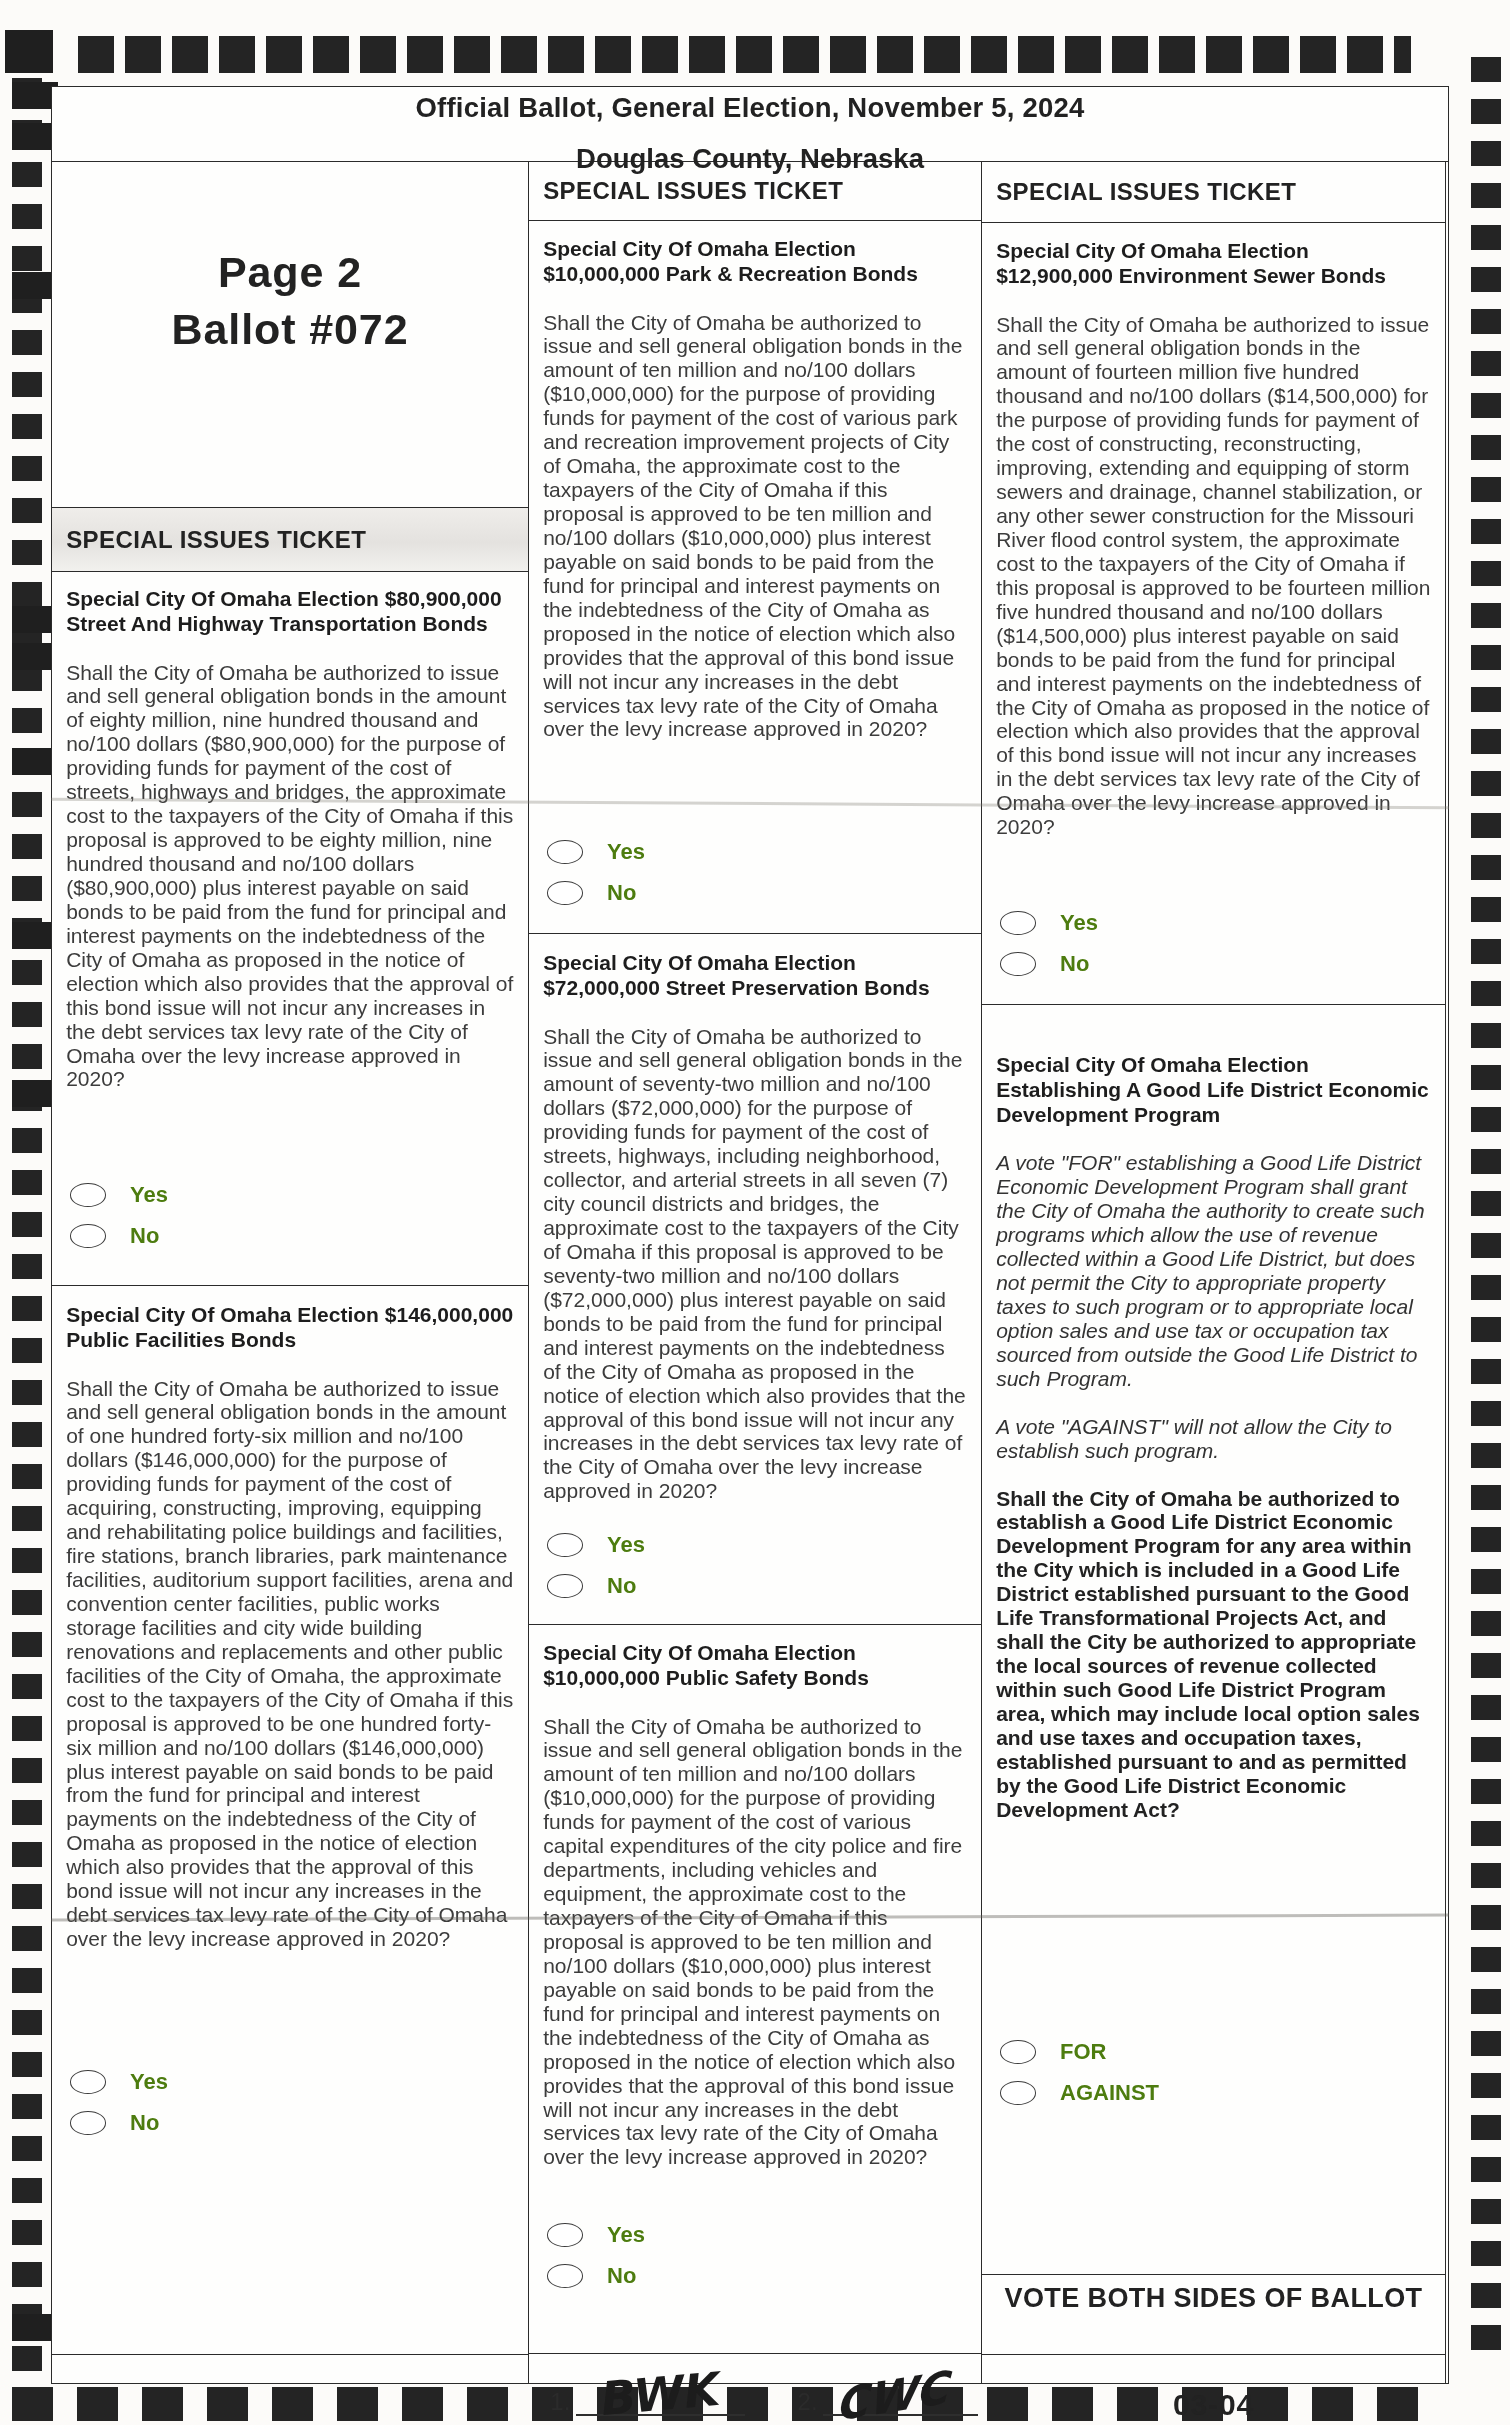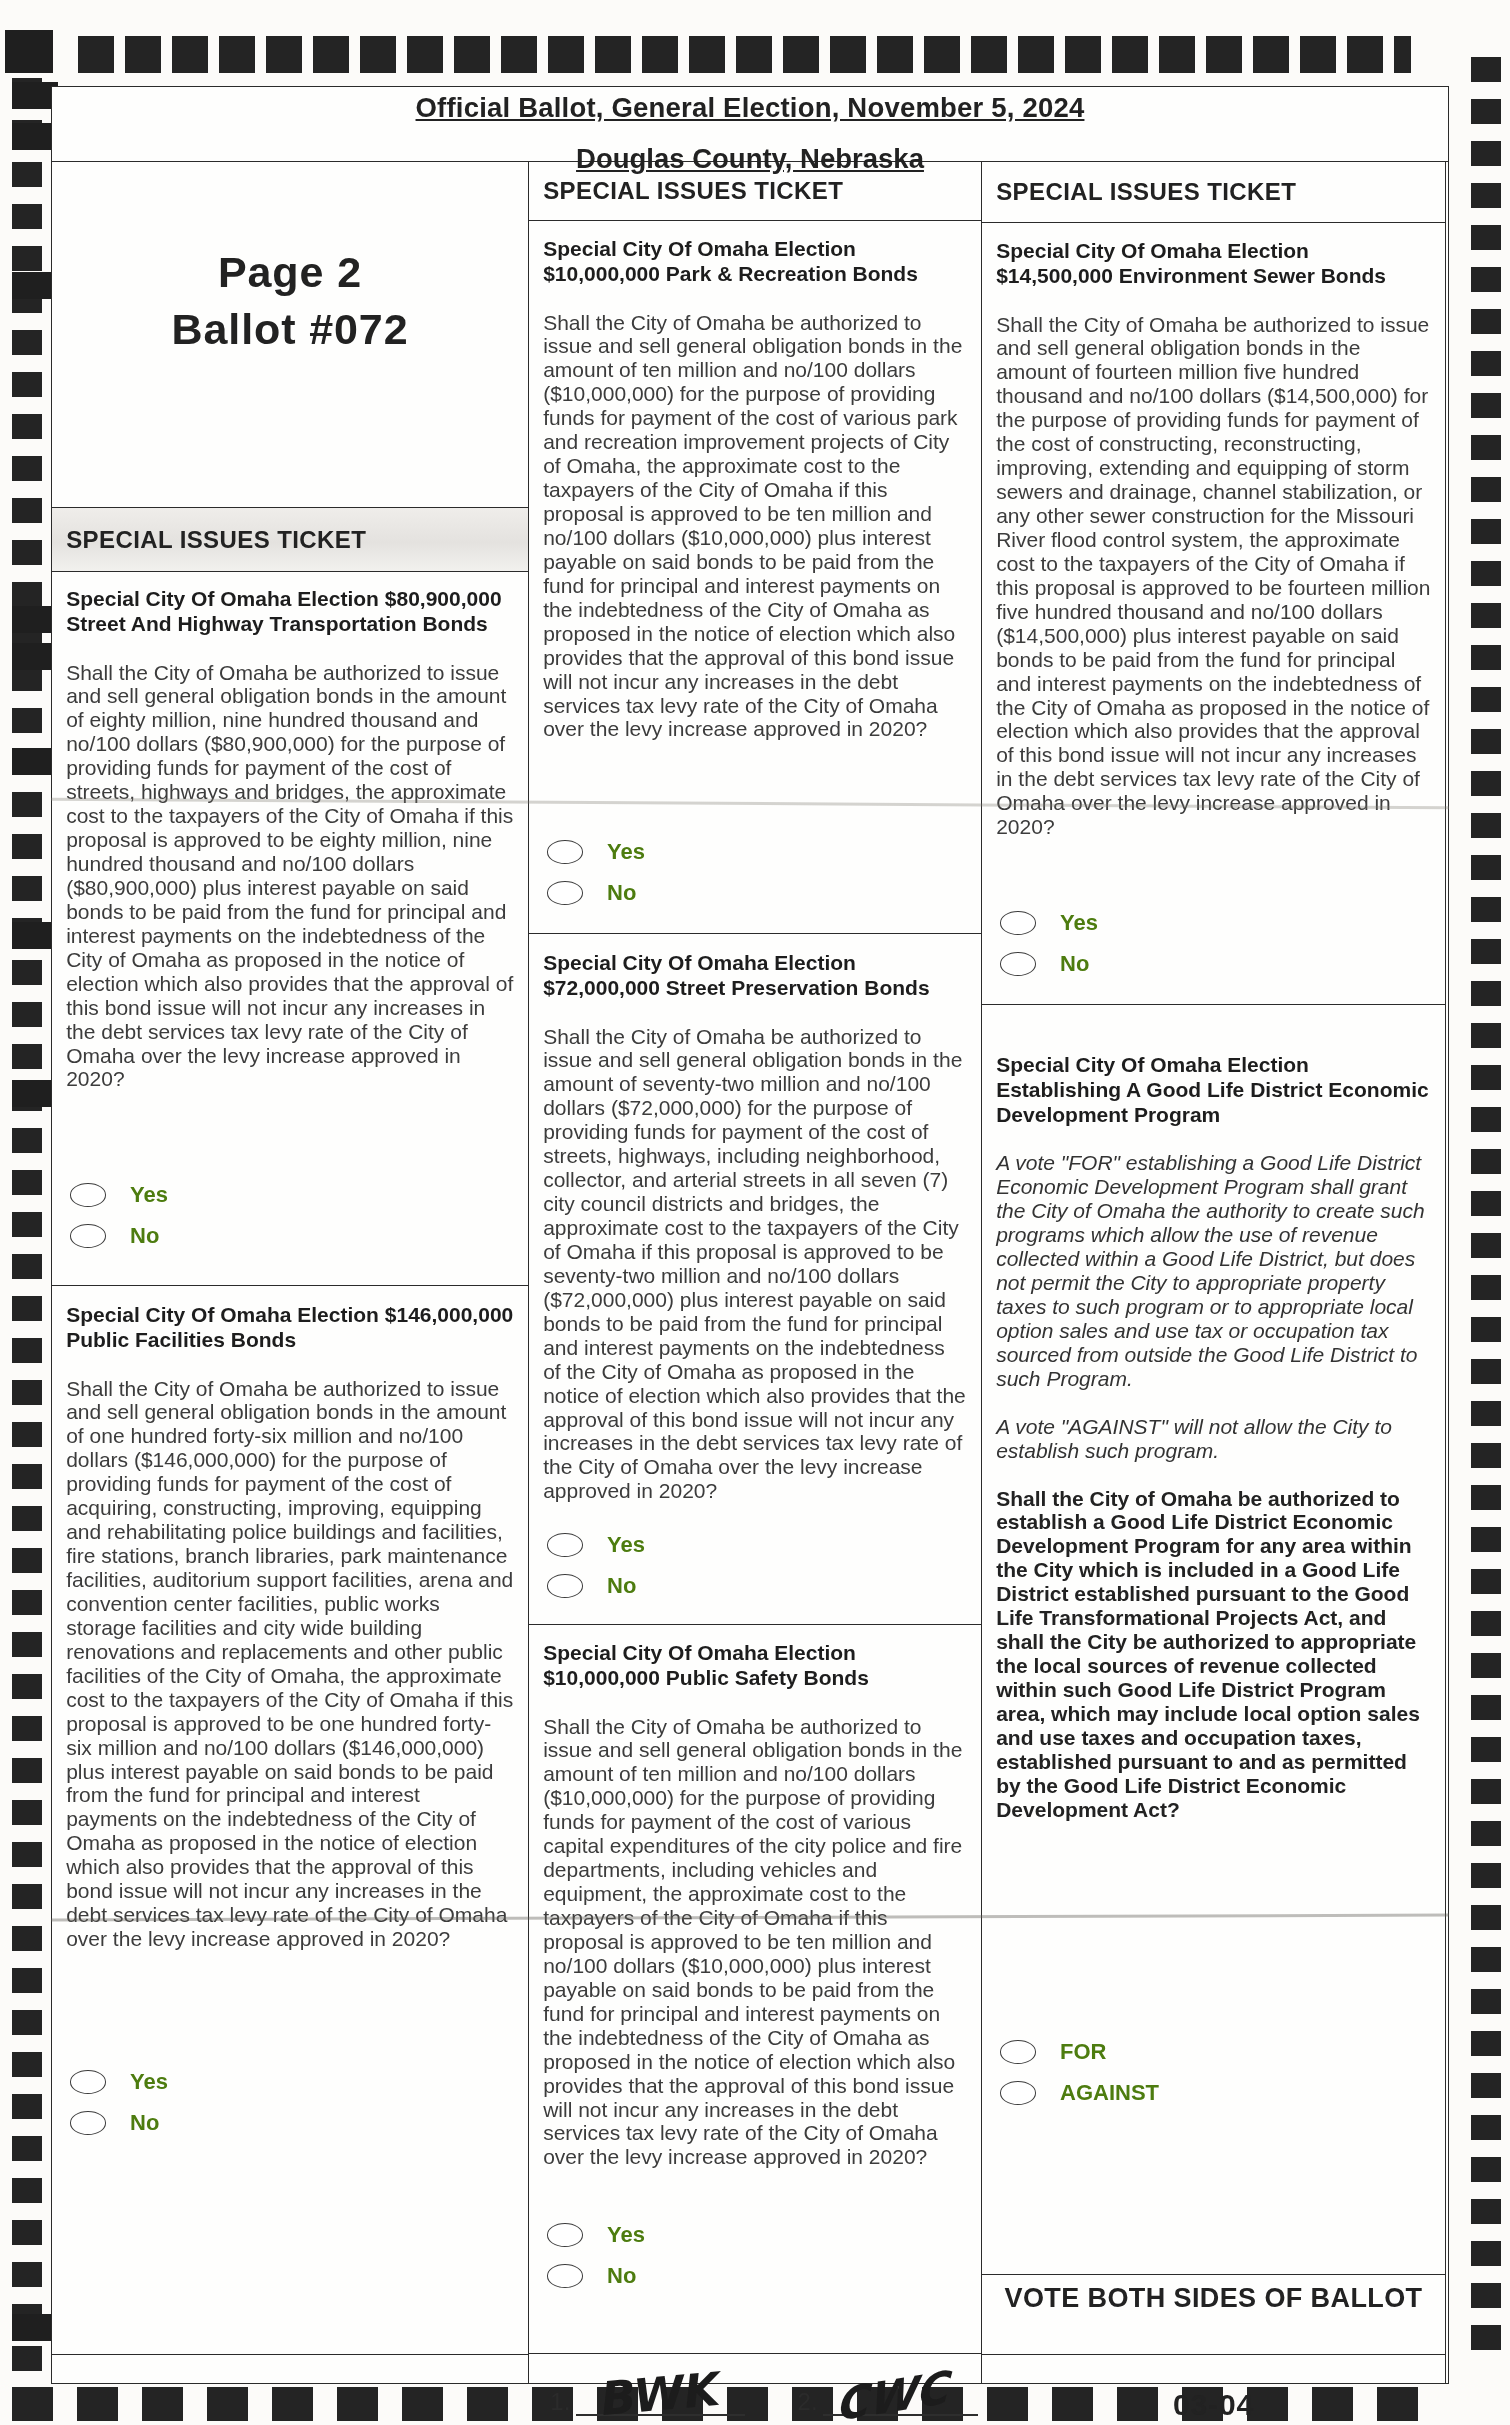--- a/index.html
+++ b/index.html
@@ -16,21 +16,21 @@
   .tm-left{position:absolute;left:12.4px;top:78px;width:30px;height:2339px;
     background:repeating-linear-gradient(180deg,#242424 0 25px,transparent 25px 42px);}
   .tm-right{position:absolute;left:1471px;top:57px;width:30px;height:2307px;
     background:repeating-linear-gradient(180deg,#242424 0 25px,transparent 25px 42px);}
   .tm-corner{position:absolute;left:5.3px;top:30px;width:48px;height:43px;background:#1f1f1f;}
   .tm-wide{position:absolute;left:12.4px;width:46px;height:27px;background:#1f1f1f;}
   .tm-num{position:absolute;left:66px;font-size:18px;color:#333;font-weight:400;}
   
   .frame{position:absolute;left:51px;top:86px;width:1398px;height:2298px;
     background:#fefefd;border:1.8px solid #2b2b2b;box-sizing:border-box;}
-  .title-box{position:absolute;left:0;right:0;top:0;height:74px;border-bottom:1.8px solid #2b2b2b;text-align:center;text-decoration:underline;}
+  .title-box{position:absolute;left:0;right:0;top:0;height:74px;border-bottom:1.8px solid #2b2b2b;text-align:center;}
   .title-l1{font-size:27.5px;font-weight:bold;margin-top:5.3px;letter-spacing:0.2px;}
   .title-l2{font-size:27.5px;font-weight:bold;margin-top:19px;}
   .col{position:absolute;top:74px;bottom:0;box-sizing:border-box;}
   .col1{left:0;width:476px;}
   .col2{left:476px;width:453px;border-left:1.8px solid #2b2b2b;}
   .col3{left:929px;width:465px;border-left:1.8px solid #2b2b2b;border-right:0.9px solid #2b2b2b;}
   .mbox{position:absolute;left:0;right:0;box-sizing:border-box;border-bottom:1.8px solid #2b2b2b;
     padding:0 14.2px;overflow:hidden;}
   .noborder{border-bottom:none;}
   
@@ -217,21 +217,21 @@
       </div>
     </div>
 
     <div class="col col3">
 
       <div class="mbox ticket" style="top:0;height:62px;line-height:62px">
         <span>SPECIAL ISSUES TICKET</span>
       </div>
 
       <div class="mbox" style="top:62px;height:782px">
-        <div class="m-title">Special City Of Omaha Election $14,500,000 Environment Sewer Bonds</div>
+        <div class="m-title">Special City Of Omaha Election $12,900,000 Environment Sewer Bonds</div>
         <div class="m-body">Shall the City of Omaha be authorized to issue and sell general obligation bonds in the amount of fourteen million five hundred thousand and no/100 dollars ($14,500,000) for the purpose of providing funds for payment of the cost of constructing, reconstructing, improving, extending and equipping of storm sewers and drainage, channel stabilization, or any other sewer construction for the Missouri River flood control system, the approximate cost to the taxpayers of the City of Omaha if this proposal is approved to be fourteen million five hundred thousand and no/100 dollars ($14,500,000) plus interest payable on said bonds to be paid from the fund for principal and interest payments on the indebtedness of the City of Omaha as proposed in the notice of election which also provides that the approval of this bond issue will not incur any increases in the debt services tax levy rate of the City of Omaha over the levy increase approved in 2020?</div>
         <div class="options" style="top:687px">
           <div class="opt-row">
             <div class="bubble"></div>
             <div class="opt-label">Yes</div>
           </div>
           <div class="opt-row">
             <div class="bubble"></div>
             <div class="opt-label">No</div>
           </div>

